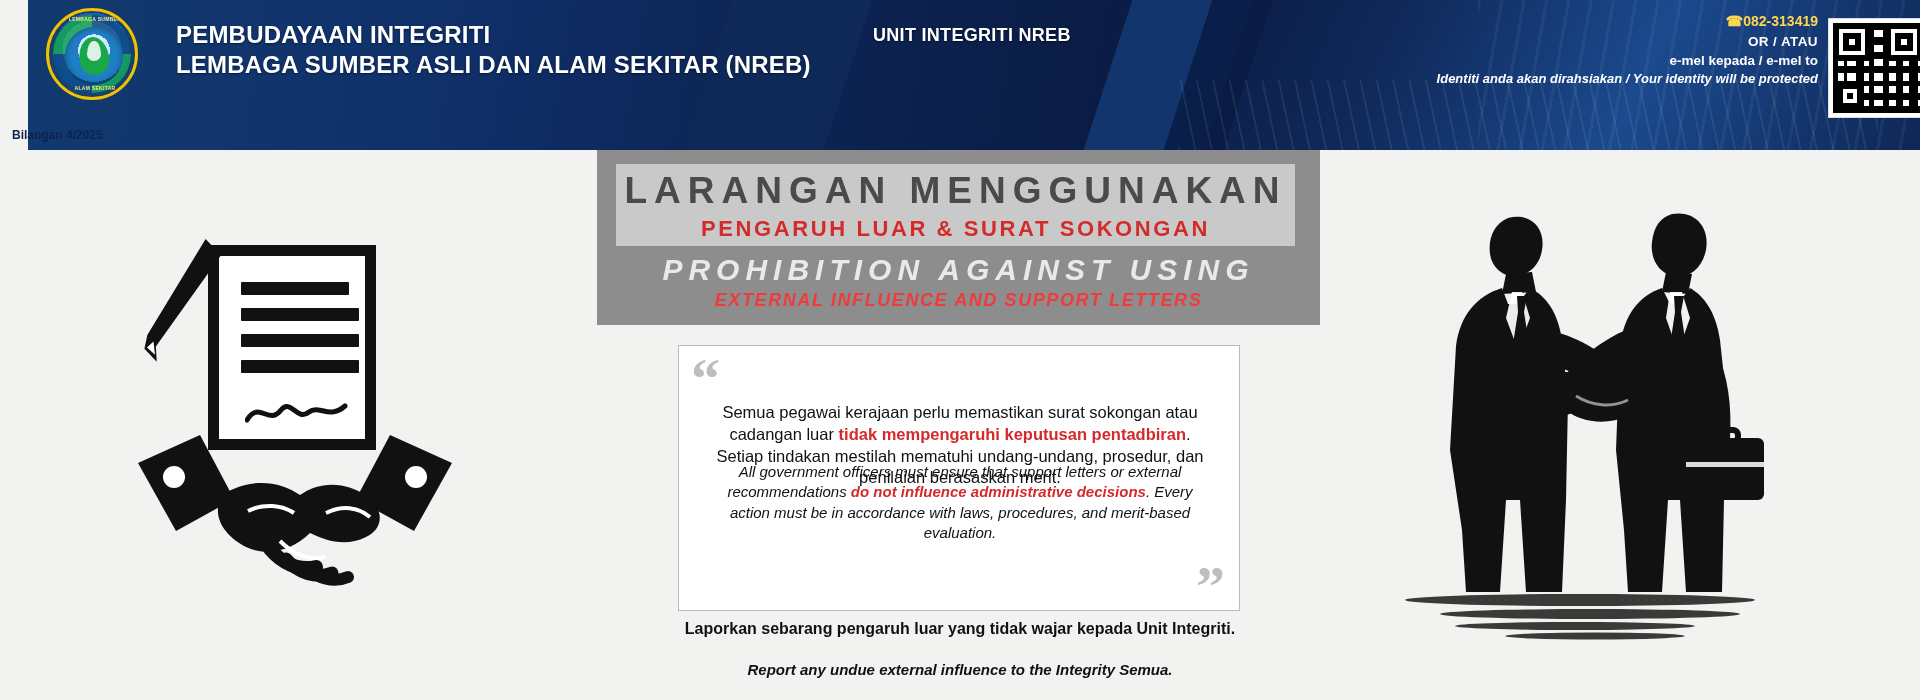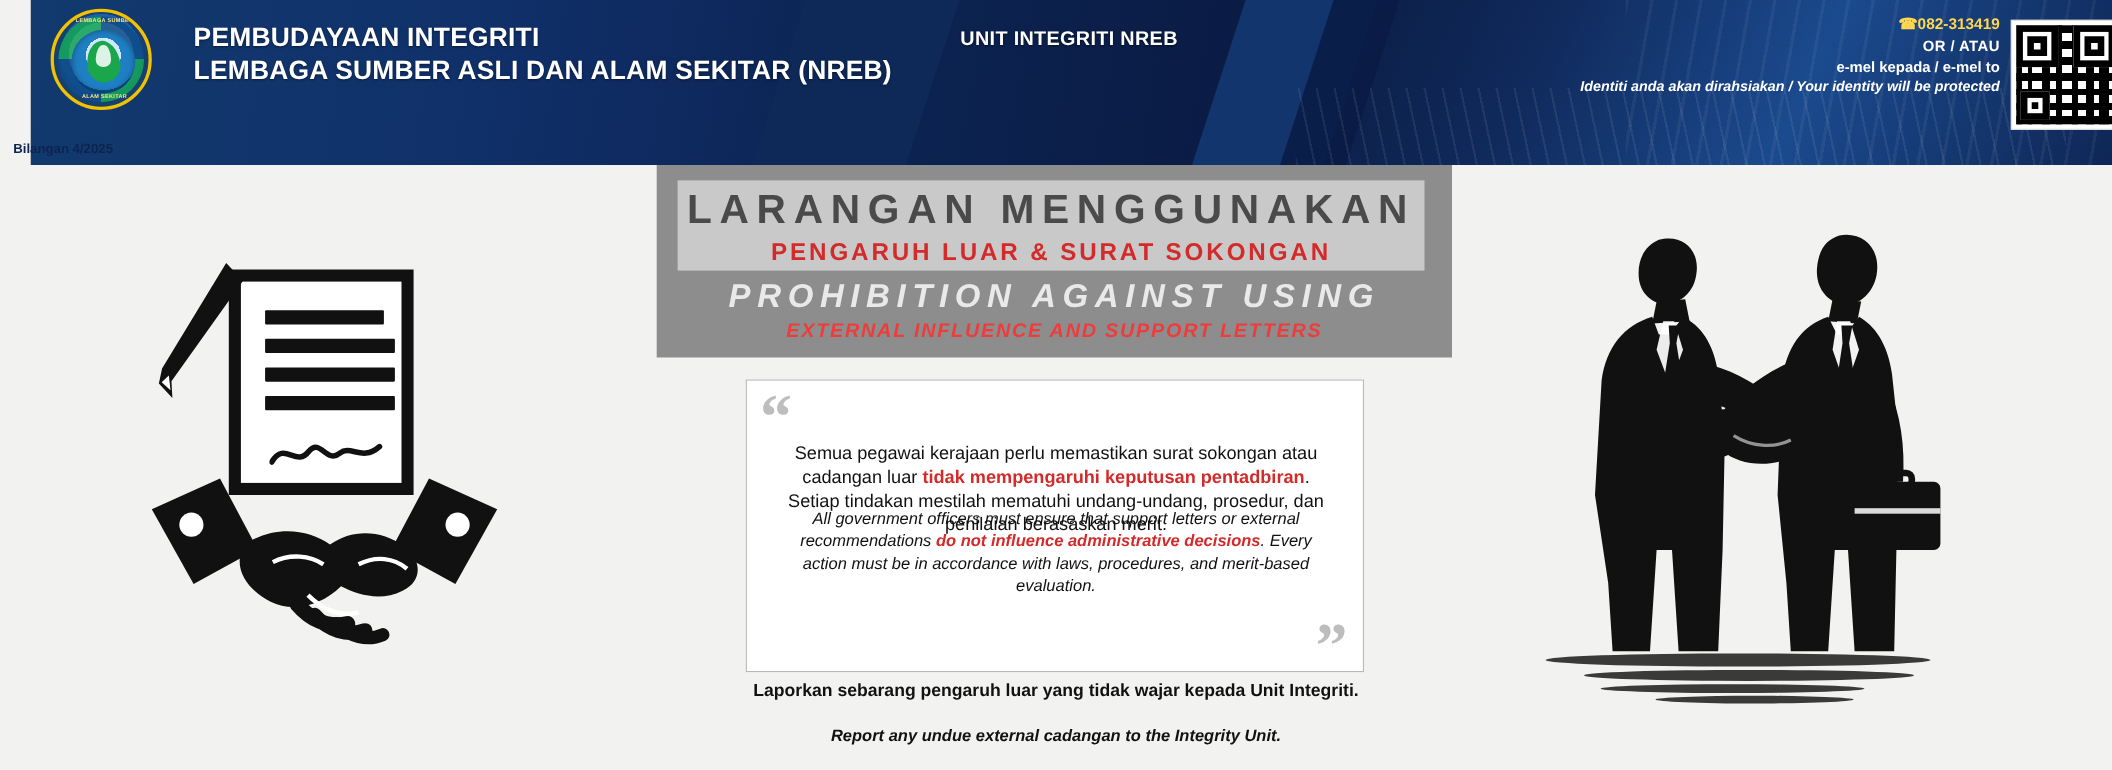--- a/index.html
+++ b/index.html
@@ -284,21 +284,21 @@
   <div class="q-my">
     <span class="ind">Semua pegawai kerajaan perlu memastikan surat sokongan atau cadangan luar </span><span class="hl">tidak mempengaruhi keputusan pentadbiran</span><span>. Setiap tindakan mestilah mematuhi undang-undang, prosedur, dan penilaian berasaskan merit.</span>
   </div>
   <div class="q-en">
     <span>All government officers must ensure that support letters or external recommendations </span><span class="hl-en">do not influence administrative decisions</span><span>.  Every action must be in accordance with laws, procedures, and merit-based evaluation.</span>
   </div>
   <div class="q-close">”</div>
 </div>
 
 <div class="foot1">Laporkan sebarang pengaruh luar yang tidak wajar kepada Unit Integriti.</div>
-<div class="foot2">Report any undue external cadangan to the Integrity Unit.</div>
+<div class="foot2">Report any undue external influence to the Integrity Semua.</div>
 
 <div class="illu-left">
   <div class="doc">
     <div class="doc-line doc-l1"></div>
     <div class="doc-line doc-l2"></div>
     <div class="doc-line doc-l3"></div>
     <div class="doc-line doc-l4"></div>
     <div class="doc-sign">
       <svg width="110" height="34" viewBox="0 0 110 34">
         <path d="M2 24 C14 4, 24 30, 36 14 C46 2, 52 26, 64 16 C74 8, 84 24, 100 10" fill="none" stroke="#111" stroke-width="5" stroke-linecap="round"></path>

